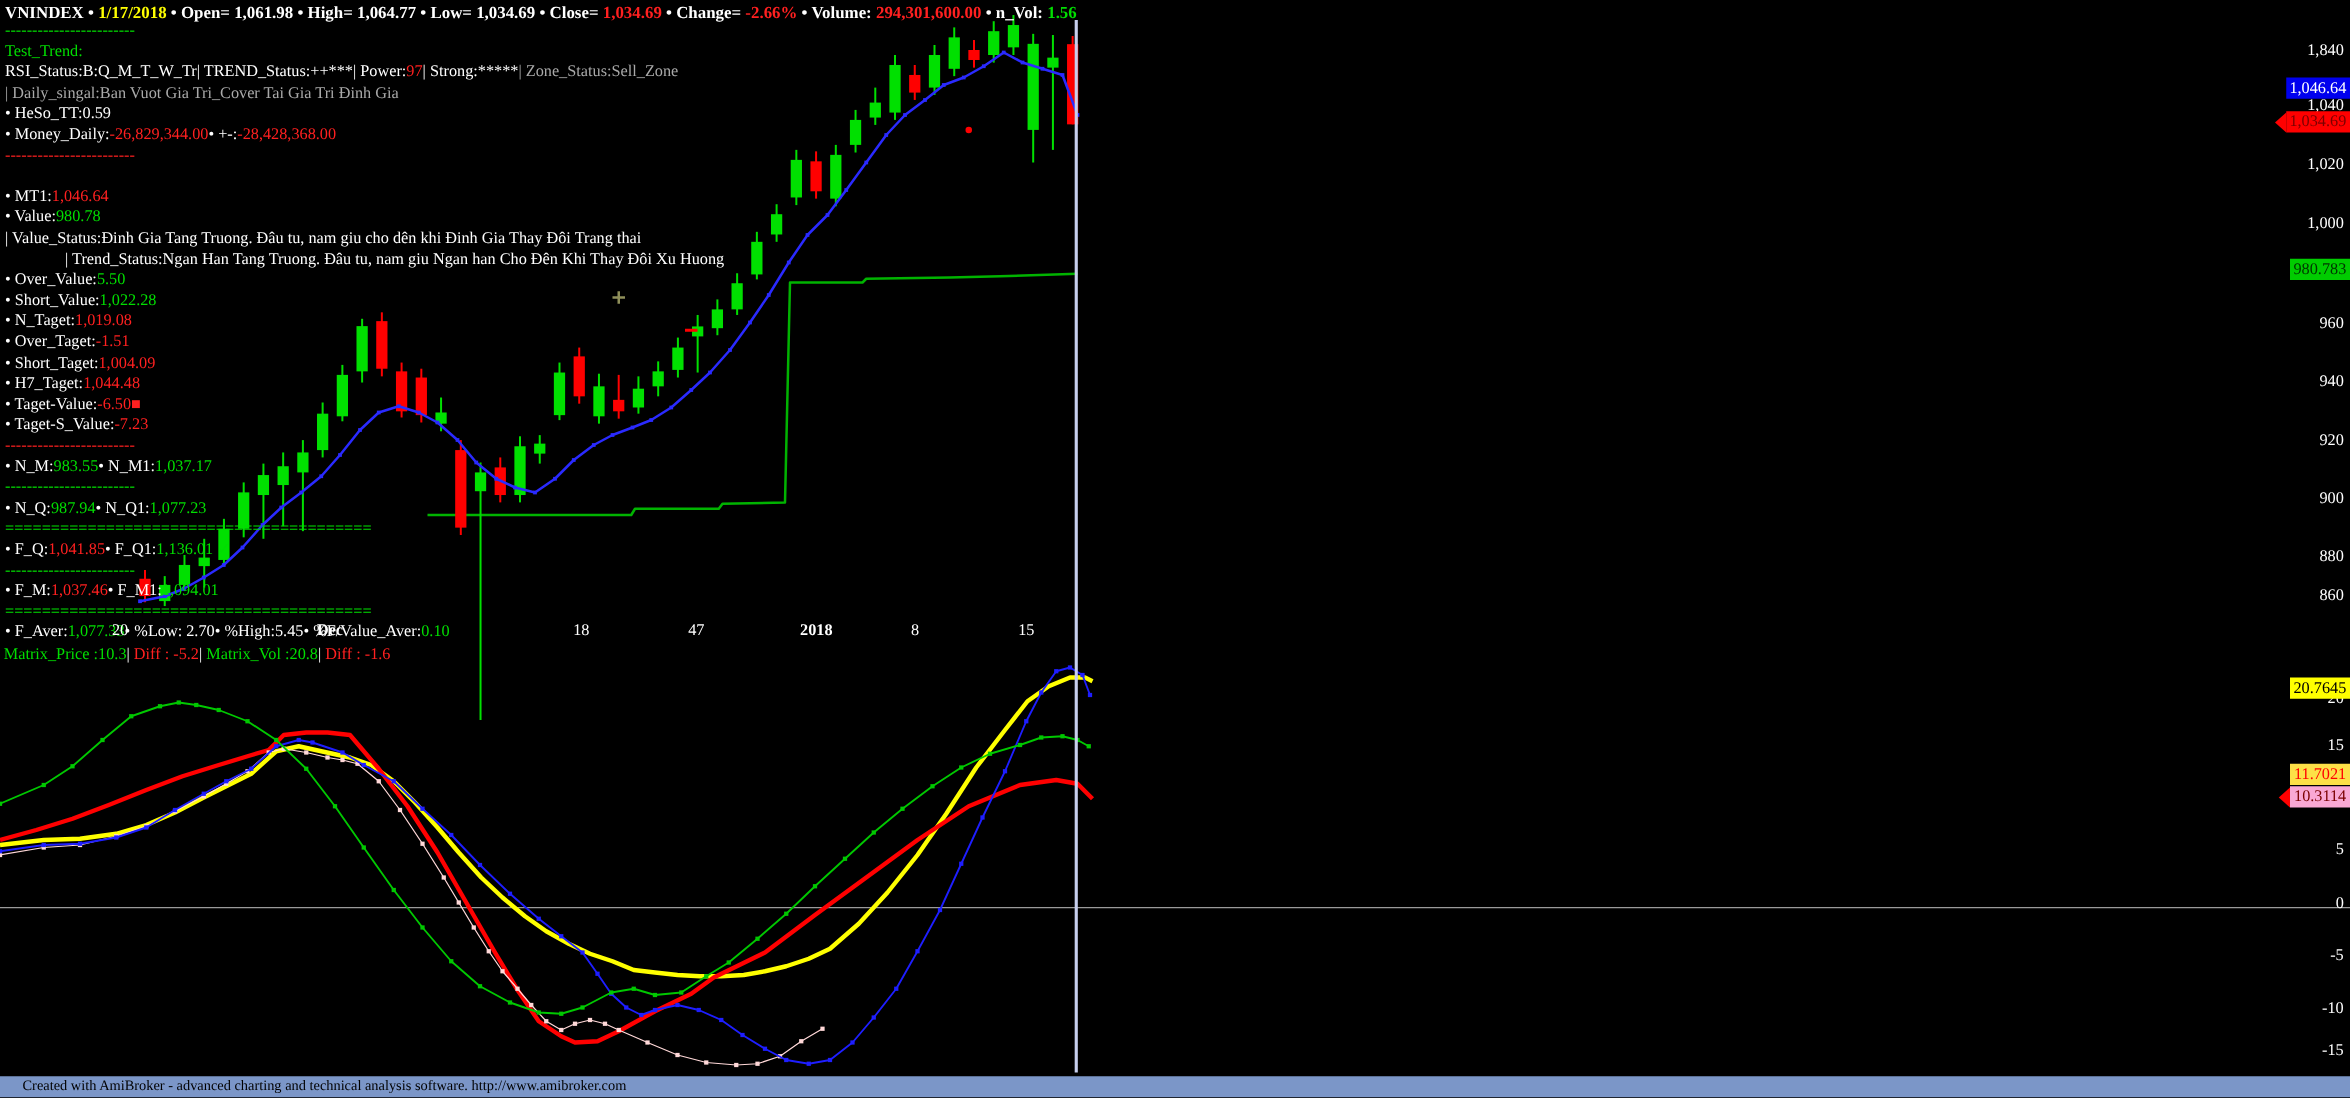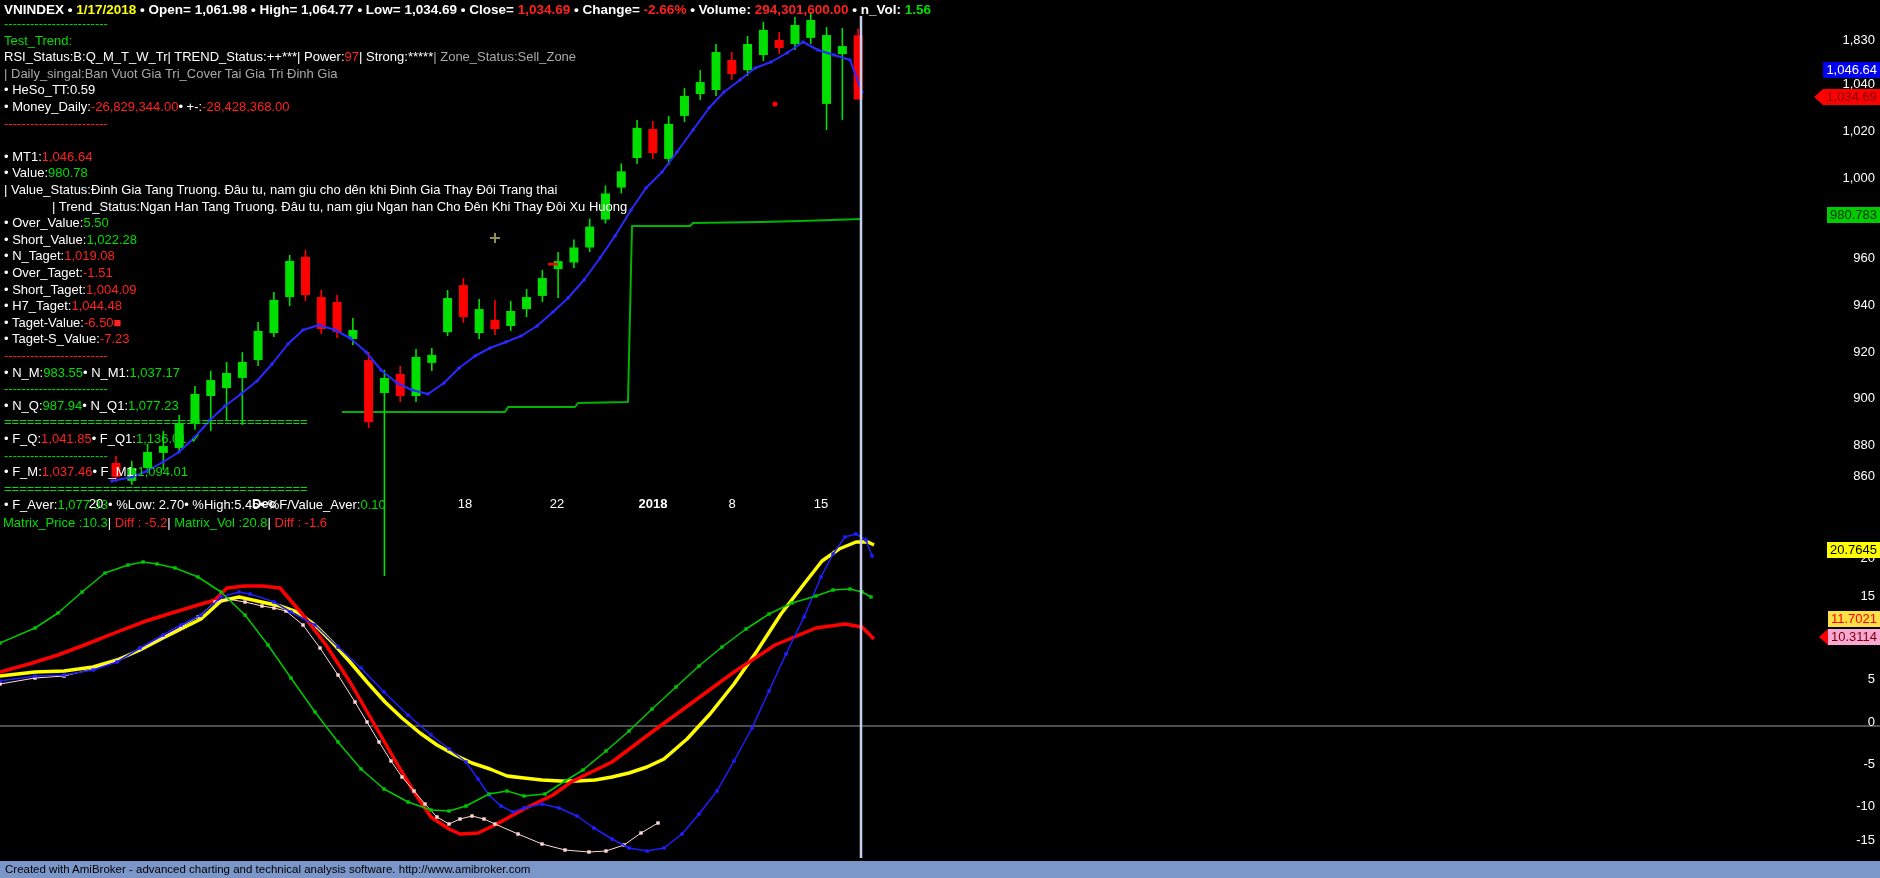--- a/index.html
+++ b/index.html
@@ -1,31 +1,31 @@
 <!DOCTYPE html>
 <html><head>
 <meta charset="utf-8">
 <style>
   html,body{margin:0;padding:0;background:#000;width:1880px;height:878px;overflow:hidden;
     font-family:"Liberation Sans","DejaVu Sans",sans-serif;}
-  #stage{position:relative;width:1492px;height:878px;background:#000;}
+  #stage{position:relative;width:1492px;height:878px;background:#000;font-family:Liberation Serif, serif;}
   #chart{position:absolute;left:0;top:0;z-index:1;}
   .txt-layer{position:absolute;left:0;top:0;width:1880px;height:878px;z-index:3;pointer-events:none;}
   .title-bar{position:absolute;left:4px;top:2px;font-size:13.5px;font-weight:700;white-space:nowrap;}
   .ov-line{position:absolute;left:4px;font-size:13px;white-space:nowrap;letter-spacing:0;}
   .mx-line{position:absolute;left:3px;top:515px;font-size:13px;white-space:nowrap;}
   .c-w{color:#ffffff}.c-r{color:#ff2020}.c-g{color:#00dd00}.c-gy{color:#a9a9a9}.c-y{color:#ffff00}
   .tick{position:absolute;right:5px;font-size:13px;color:#fff;white-space:nowrap;}
   .xlab{position:absolute;top:496px;font-size:13px;color:#fff;transform:translateX(-50%);white-space:nowrap;}
   .xlab.bold{font-weight:700;}
   .badge{position:absolute;right:0;font-size:13px;padding:0 3px 1px 3px;white-space:nowrap;z-index:4;}
   .badge.arrow:before{content:"";position:absolute;left:-9px;top:50%;margin-top:-8px;
     border:8px solid transparent;border-right:9px solid var(--ac);border-left:none;}
   .status-bar{position:absolute;left:0;top:861px;width:1880px;height:17px;background:#7b96c8;
-    z-index:5;font-size:11.5px;color:#000;line-height:17px;padding-left:5px;box-sizing:border-box;}
+    z-index:5;font-size:11.5px;color:#000;line-height:17px;padding-left:18px;box-sizing:border-box;}
 </style>
 </head>
 <body>
 
 <div id="stage">
   <svg id="chart" width="1880" height="878">
       <line x1="0" y1="726" x2="1880" y2="726" stroke="#9a9a9a" stroke-width="1"></line>
       <polyline points="342,412 505,412 508,407 575,407 578,403 628,402 632,226 690,226 693,223 760,222 800,221 862,219" fill="none" stroke="#00b300" stroke-width="2" stroke-linejoin="round"></polyline>
       <line x1="116" y1="455.95" x2="116" y2="481.8" stroke="#ff0000" stroke-width="1.6"></line>
       <rect x="111.5" y="463" width="9" height="13.864999999999952" fill="#ff0000"></rect>
@@ -343,21 +343,21 @@
         <div class="ov-line" style="top: 397.8px;"><span class="c-w">• N_Q:</span><span class="c-g">987.94</span><span class="c-w">• N_Q1:</span><span class="c-g">1,077.23</span></div>
         <div class="ov-line" style="top: 414.4px;"><span class="c-g">========================================</span></div>
         <div class="ov-line" style="top: 431px;"><span class="c-w">• F_Q:</span><span class="c-r">1,041.85</span><span class="c-w">• F_Q1:</span><span class="c-g">1,136.01 </span><span class="c-g">✓</span></div>
         <div class="ov-line" style="top: 447.6px;"><span class="c-g">------------------------</span></div>
         <div class="ov-line" style="top: 464.2px;"><span class="c-w">• F_M:</span><span class="c-r">1,037.46</span><span class="c-w">• F_M1:</span><span class="c-g">1,094.01</span></div>
         <div class="ov-line" style="top: 480.8px;"><span class="c-g">========================================</span></div>
         <div class="ov-line" style="top: 497.4px;"><span class="c-w">• F_Aver:</span><span class="c-g">1,077.33</span><span class="c-w">• %Low: 2.70• %High:5.45• %F/Value_Aver:</span><span class="c-g">0.10</span></div>
       </div>
     <div class="mx-line" id="matrix-line"><span class="c-g">Matrix_Price :10.3</span><span class="c-w">|  </span><span class="c-r">Diff : -5.2</span><span class="c-w">| </span><span class="c-g">Matrix_Vol :20.8</span><span class="c-w">|  </span><span class="c-r">Diff : -1.6</span></div>
     <div id="price-ticks">
-        <div class="tick" style="top: 32px;">1,830</div>
+        <div class="tick" style="top: 32px;">1,840</div>
         <div class="tick" style="top: 76px;">1,040</div>
         <div class="tick" style="top: 123px;">1,020</div>
         <div class="tick" style="top: 170px;">1,000</div>
         <div class="tick" style="top: 250px;">960</div>
         <div class="tick" style="top: 297px;">940</div>
         <div class="tick" style="top: 344px;">920</div>
         <div class="tick" style="top: 390px;">900</div>
         <div class="tick" style="top: 437px;">880</div>
         <div class="tick" style="top: 468px;">860</div>
       </div>
@@ -367,21 +367,21 @@
         <div class="tick" style="top: 671px;">5</div>
         <div class="tick" style="top: 714px;">0</div>
         <div class="tick" style="top: 756px;">-5</div>
         <div class="tick" style="top: 798px;">-10</div>
         <div class="tick" style="top: 832px;">-15</div>
       </div>
     <div id="x-labels">
         <div class="xlab" style="left: 96px;">20</div>
         <div class="xlab bold" style="left: 264px;">Dec</div>
         <div class="xlab" style="left: 465px;">18</div>
-        <div class="xlab" style="left: 557px;">22</div>
+        <div class="xlab" style="left: 557px;">47</div>
         <div class="xlab bold" style="left: 653px;">2018</div>
         <div class="xlab" style="left: 732px;">8</div>
         <div class="xlab" style="left: 821px;">15</div>
       </div>
     <div id="badges">
         <div class="badge" style="top: 62px; background: rgb(0, 0, 238); color: rgb(255, 255, 255); --ac: #0000ee;">1,046.64</div>
         <div class="badge arrow" style="top: 89px; background: rgb(255, 0, 0); color: rgb(122, 0, 0); --ac: #ff0000;">1,034.69</div>
         <div class="badge" style="top: 207px; background: rgb(0, 204, 0); color: rgb(0, 51, 0); --ac: #00cc00;">980.783</div>
         <div class="badge" style="top: 542px; background: rgb(255, 255, 0); color: rgb(0, 0, 0); --ac: #ffff00;">20.7645</div>
         <div class="badge" style="top: 611px; background: #fde047; color: rgb(255, 0, 0); --ac: #ffff00;">11.7021</div>

